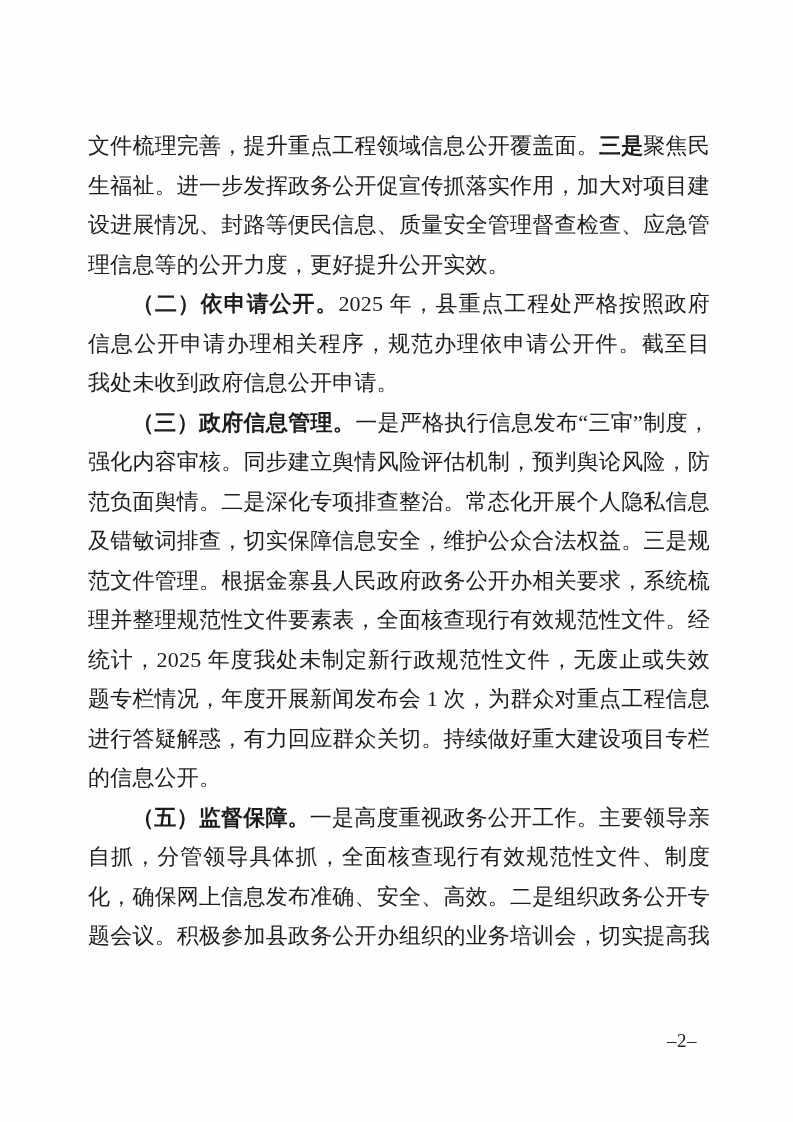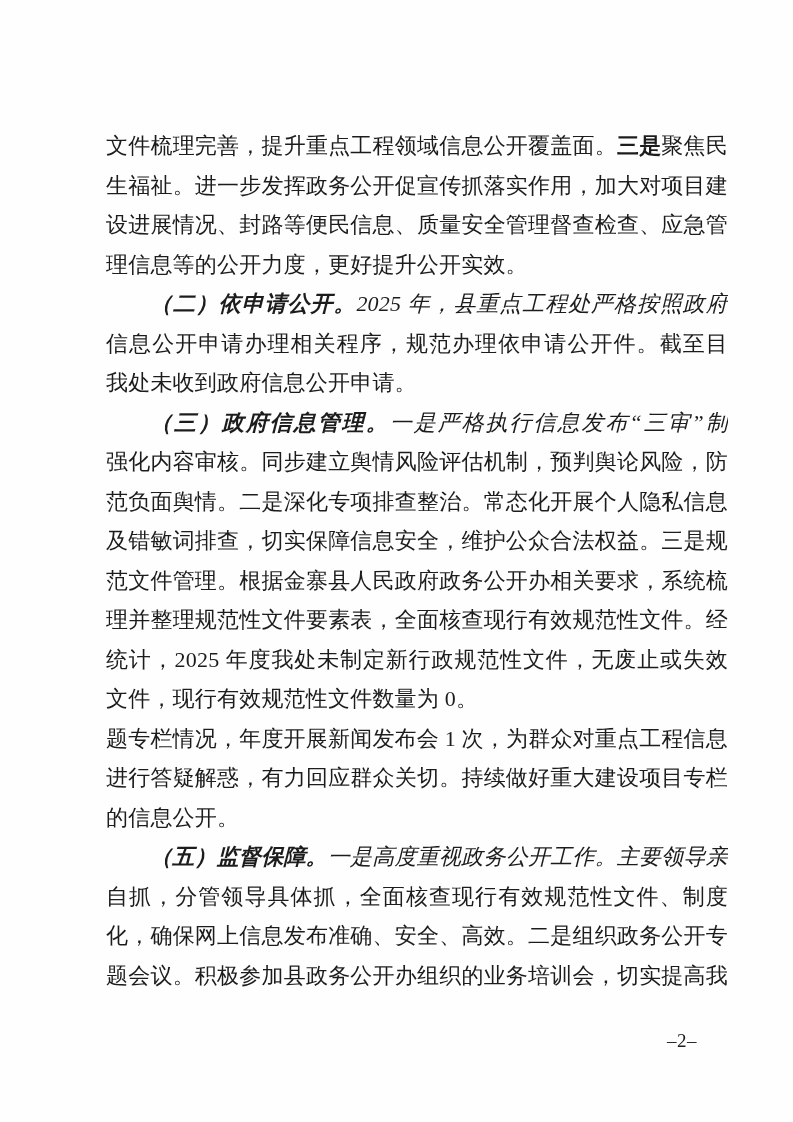--- a/index.html
+++ b/index.html
@@ -10,41 +10,40 @@
   .page {
     position: relative;
     width: 793px;
     height: 1122px;
     background: #fefefe;
     overflow: hidden;
     font-family: "Liberation Serif", "DejaVu Serif", serif;
   }
   .content {
     position: absolute;
-    left: 106px;
+    left: 88px;
     top: 126px;
     width: 622px;
   }
   .line {
     font-size: 22px;
     line-height: 39.5px;
     height: 39.5px;
     overflow: hidden;
     color: #1c1c1c;
     text-align: justify;
     text-align-last: justify;
     letter-spacing: 0.2px;
   }
   .line.para-end {
     text-align-last: left;
     font-family: Liberation Serif, serif;
   }
   .line.indent {
     text-indent: 44px;
-    font-style: italic;
   }
   .seg { font-weight: normal; }
   .seg.bold { font-weight: bold; }
   .page-number {
     position: absolute;
     top: 1030px;
     right: 96px;
     font-size: 19px;
     line-height: 22px;
     color: #1c1c1c;
@@ -63,21 +62,20 @@
       <div class="line indent"><span class="seg bold">（二）依申请公开。</span><span class="seg">2025 年，县重点工程处严格按照政府</span></div>
       <div class="line"><span class="seg">信息公开申请办理相关程序，规范办理依申请公开件。截至目前，</span></div>
       <div class="line para-end"><span class="seg">我处未收到政府信息公开申请。</span></div>
       <div class="line indent"><span class="seg bold">（三）政府信息管理。</span><span class="seg">一是严格执行信息发布“三审”制度，</span></div>
       <div class="line"><span class="seg">强化内容审核。同步建立舆情风险评估机制，预判舆论风险，防</span></div>
       <div class="line"><span class="seg">范负面舆情。二是深化专项排查整治。常态化开展个人隐私信息</span></div>
       <div class="line"><span class="seg">及错敏词排查，切实保障信息安全，维护公众合法权益。三是规</span></div>
       <div class="line"><span class="seg">范文件管理。根据金寨县人民政府政务公开办相关要求，系统梳</span></div>
       <div class="line"><span class="seg">理并整理规范性文件要素表，全面核查现行有效规范性文件。经</span></div>
       <div class="line"><span class="seg">统计，2025 年度我处未制定新行政规范性文件，无废止或失效</span></div>
-      <div class="line para-end"><span class="seg">文件，现行有效规范性文件数量为 0。</span></div>
       <div class="line"><span class="seg">题专栏情况，年度开展新闻发布会 1 次，为群众对重点工程信息</span></div>
       <div class="line"><span class="seg">进行答疑解惑，有力回应群众关切。持续做好重大建设项目专栏</span></div>
       <div class="line para-end"><span class="seg">的信息公开。</span></div>
       <div class="line indent"><span class="seg bold">（五）监督保障。</span><span class="seg">一是高度重视政务公开工作。主要领导亲</span></div>
       <div class="line"><span class="seg">自抓，分管领导具体抓，全面核查现行有效规范性文件、制度</span></div>
       <div class="line"><span class="seg">化，确保网上信息发布准确、安全、高效。二是组织政务公开专</span></div>
       <div class="line"><span class="seg">题会议。积极参加县政务公开办组织的业务培训会，切实提高我</span></div>
     </div>
   <div class="page-number">–2–</div>
 </div>

